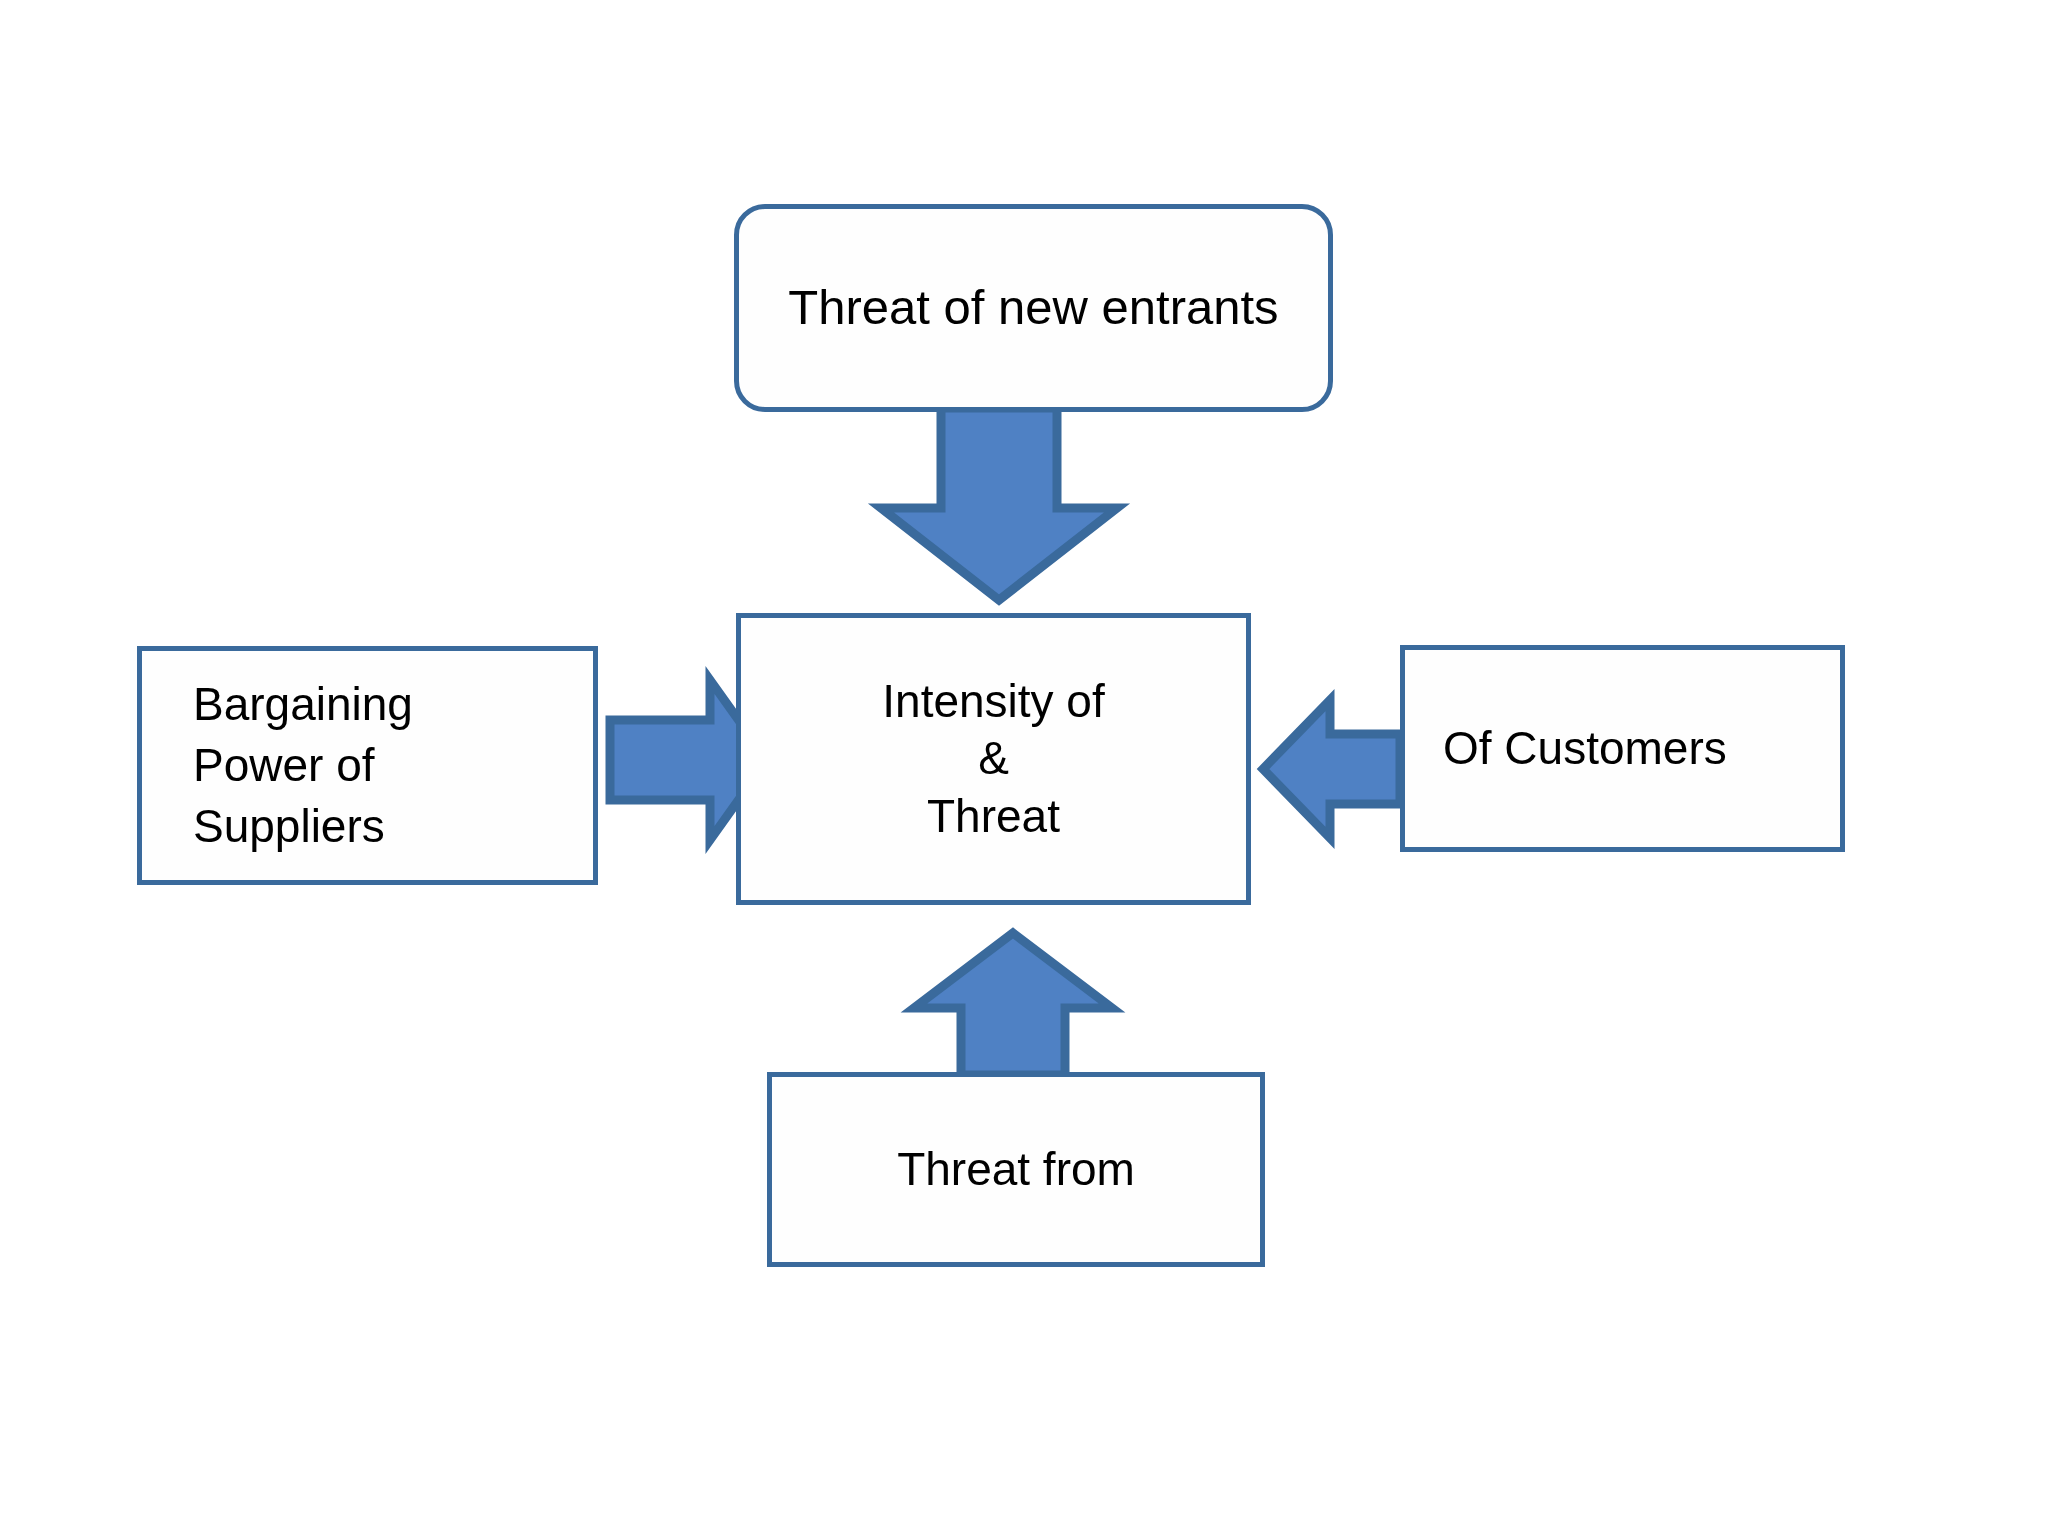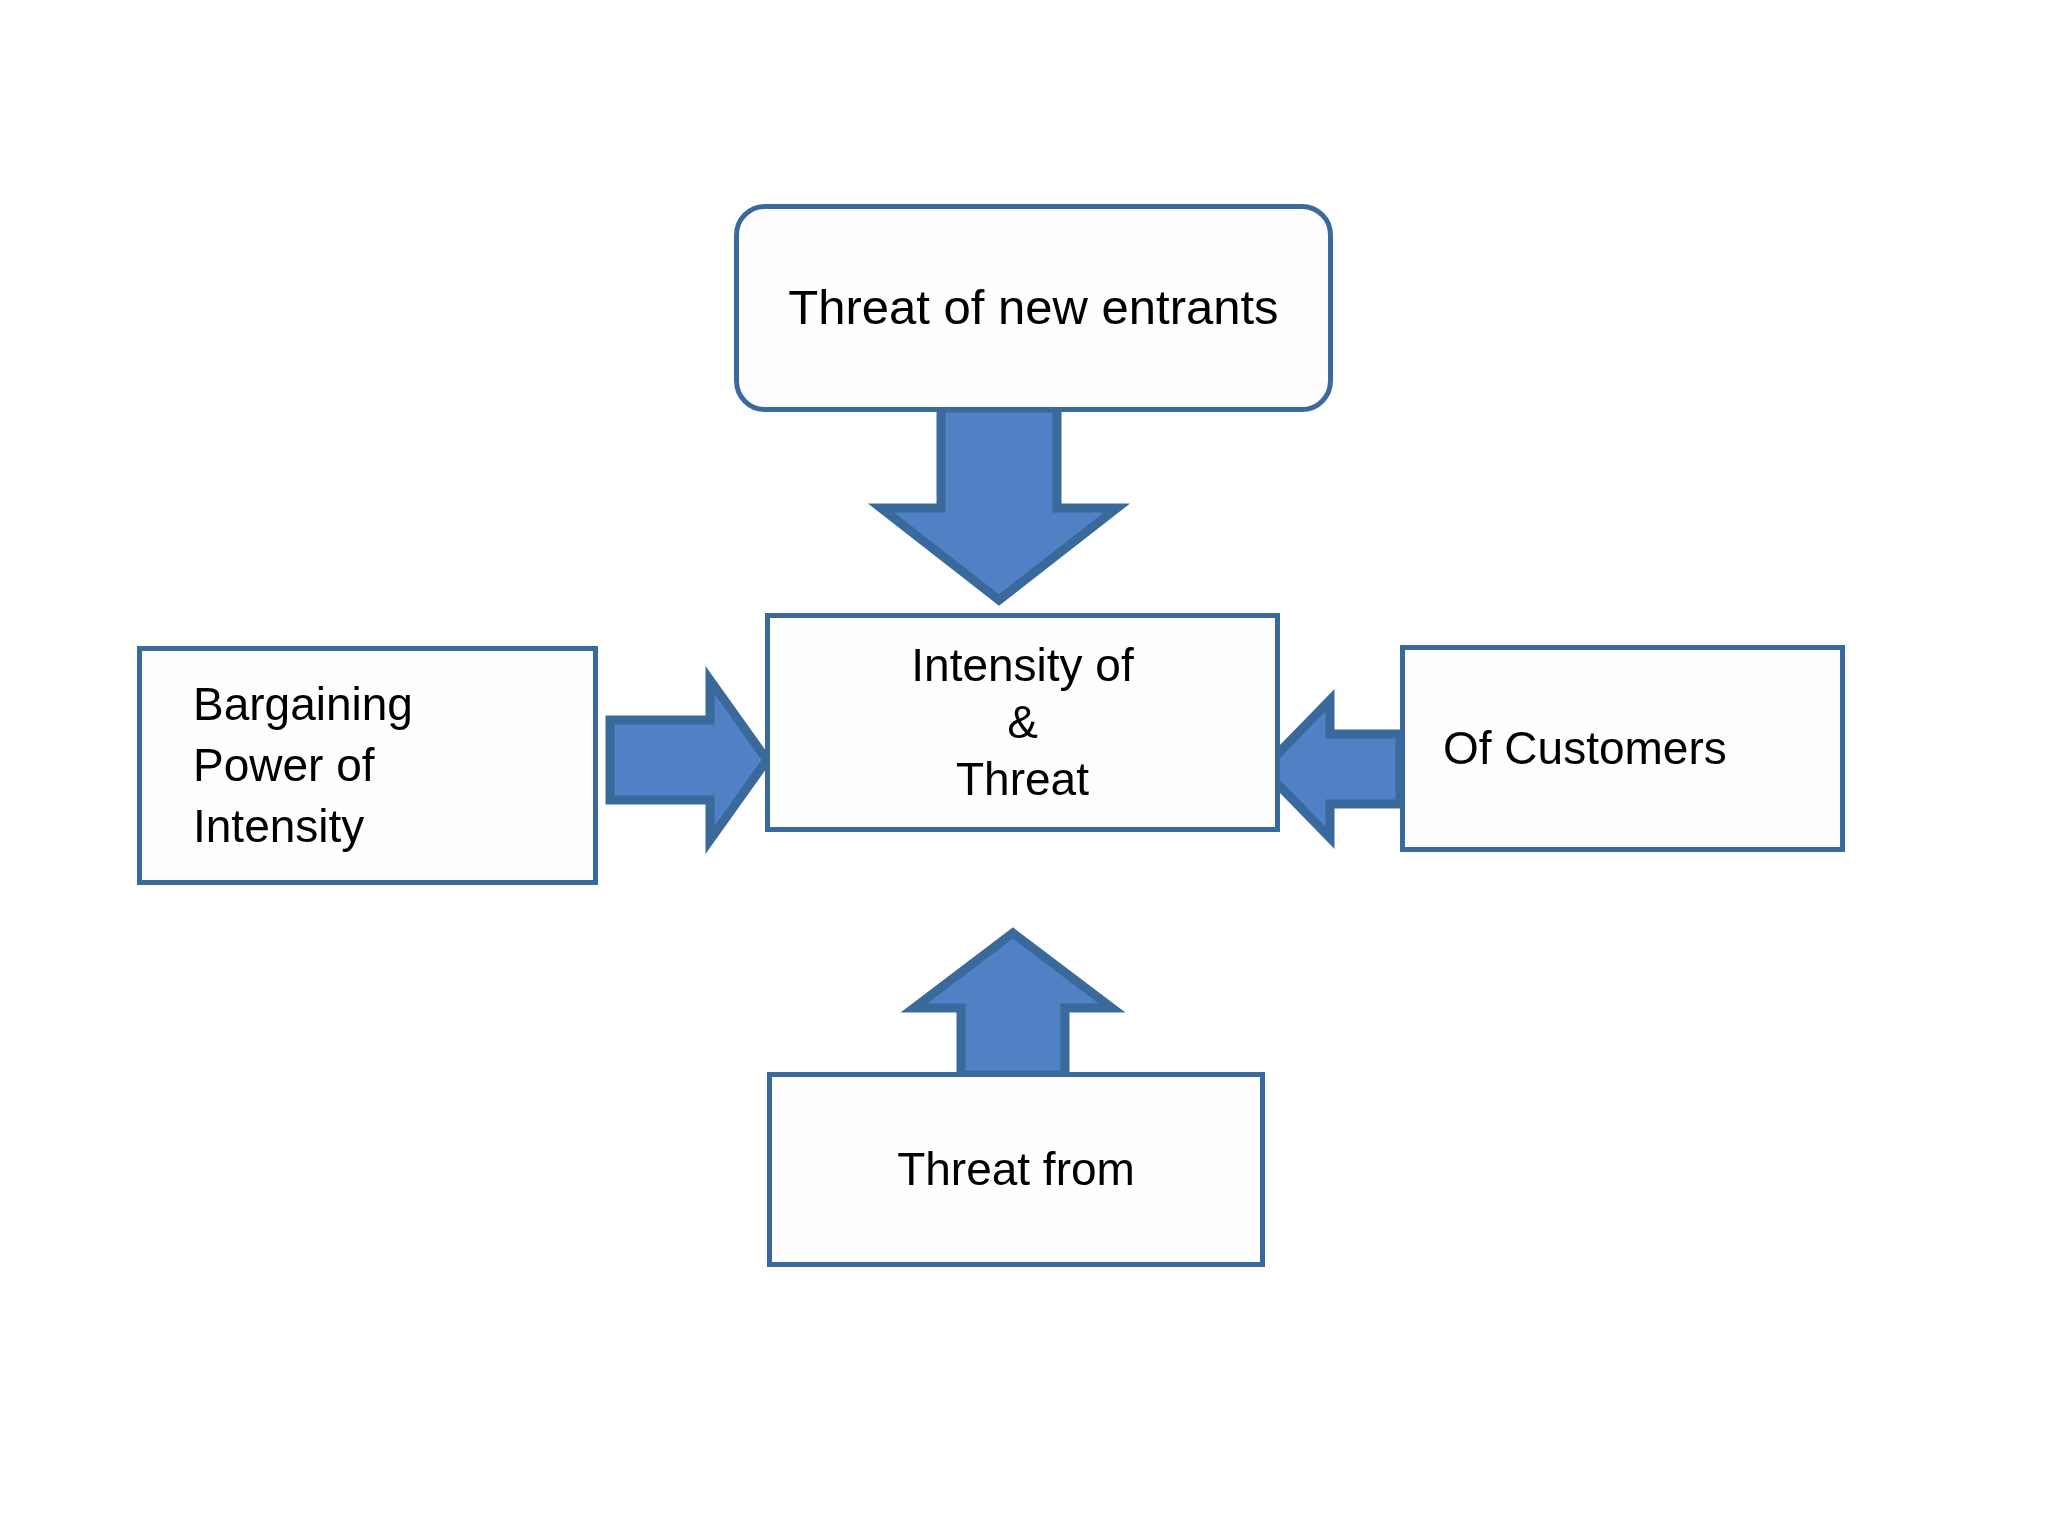--- a/index.html
+++ b/index.html
@@ -42,22 +42,22 @@
     left: 734px;  top: 204px;
     width: 599px; height: 208px;
     align-items: center;
     text-align: center;
     font-size: 49px;
     border-radius: 31px;
   }
 
   
   #node-rivalry {
-    left: 765px;  top: 613px;
-    width: 515px; height: 219px;
+    left: 736px;  top: 613px;
+    width: 515px; height: 292px;
     align-items: center;
     text-align: center;
     font-size: 46px;
     line-height: 1.24;
   }
 
   
   #node-suppliers {
     left: 137px;  top: 646px;
     width: 461px; height: 239px;
@@ -118,21 +118,21 @@
 
   <div class="node" id="node-rivalry">
     <span class="line">Intensity of</span>
     <span class="line">&amp;</span>
     <span class="line">Threat</span>
   </div>
 
   <div class="node" id="node-suppliers">
     <span class="line">Bargaining</span>
     <span class="line">Power of</span>
-    <span class="line">Intensity</span>
+    <span class="line">Suppliers</span>
   </div>
 
   <div class="node" id="node-customers">
     <span class="line">Of Customers</span>
   </div>
 
   <div class="node" id="node-substitutes">
     <span class="line">Threat from</span>
   </div>
 

